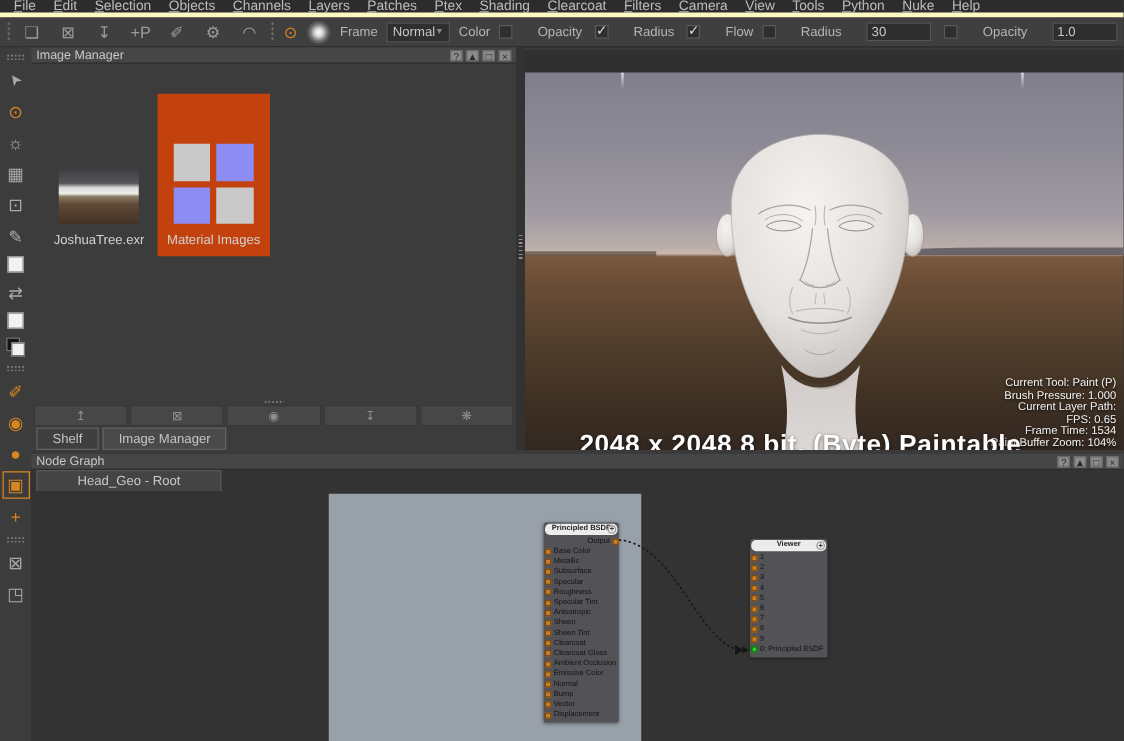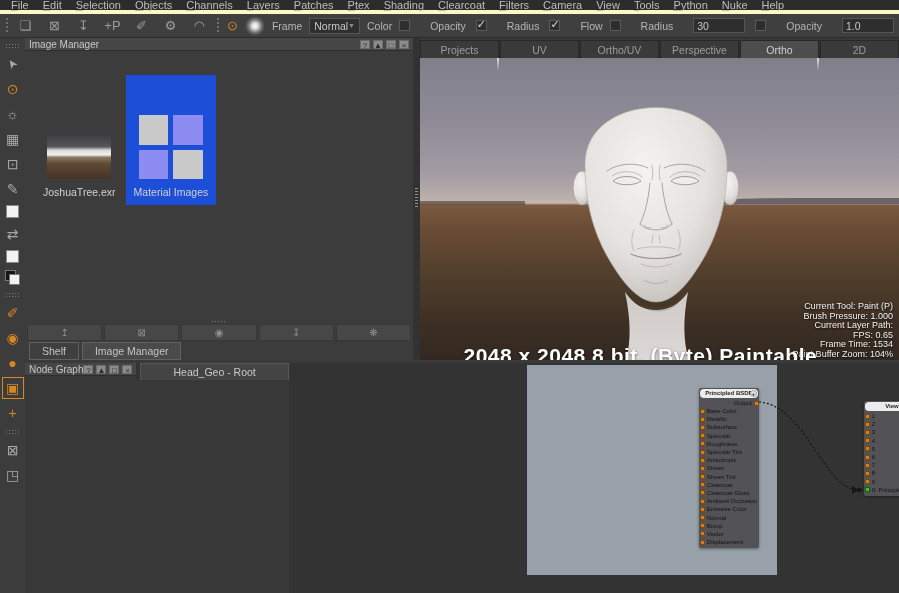--- a/index.html
+++ b/index.html
@@ -43,21 +43,21 @@
 
   
   .ptitle{height:13px;background:#464646;display:flex;align-items:center;justify-content:space-between;padding:0 4px;font-size:10px;color:#c8c8c8;border-bottom:1px solid #2d2d2d;flex:none;}
   .winbtns{display:flex;gap:3px;}
   .wbtn{font-size:8px;color:#2a2a2a;width:10px;height:9px;line-height:9px;text-align:center;background:#8b8b8b;border:1px solid #6a6a6a;padding:0;}
 
   
   #image-manager{position:absolute;left:25px;top:38px;width:388px;height:322px;background:#3c3c3c;display:flex;flex-direction:column;}
   .im-content{flex:1;display:flex;align-items:flex-end;gap:2px;padding:10px 10px;justify-content:flex-start;overflow:hidden;align-items:flex-start;}
   .im-item{display:flex;flex-direction:column;align-items:center;justify-content:flex-end;padding:7px 8px;gap:7px;height:130px;margin-top:14px;}
-  .im-item.selected{background:#1d4ed8;margin-top:14px;justify-content:flex-end;}
+  .im-item.selected{background:#c2410c;margin-top:14px;justify-content:flex-end;}
   .thumb.pano{width:64px;height:45px;background:linear-gradient(180deg,#3c3c40 0%,#55555a 28%,#d9d9d7 36%,#f1f0ec 46%,#8a7a63 52%,#5f4936 66%,#443326 100%);}
   .thumb.grid{width:64px;height:64px;display:grid;grid-template-columns:1fr 1fr;grid-template-rows:1fr 1fr;gap:5px;}
   .mt.gray{background:#c9c9c9;}
   .mt.purple{background:#8c8cf2;}
   .ilabel{font-size:10.5px;color:#d2d2d2;}
   .im-actions{height:17px;display:flex;gap:2px;padding:0 2px;position:relative;flex:none;}
   .im-actions::before{content:"";position:absolute;top:-4px;left:50%;width:16px;height:3px;transform:translateX(-50%);background-image:radial-gradient(#7a7a7a 0.8px,transparent 1px);background-size:3px 3px;}
   .act-btn{flex:1;background:#474747;border:1px solid #373737;color:#909090;font-size:10px;display:flex;align-items:center;justify-content:center;padding:0;}
   .im-tabs{height:19px;display:flex;align-items:stretch;padding:1px 0 0 4px;gap:3px;background:#3c3c3c;flex:none;}
   .btab{font-size:10.5px;color:#c4c4c4;background:#3f3f3f;border:1px solid #616161;padding:1px 12px;display:flex;align-items:center;}
@@ -75,21 +75,21 @@
   .canvas{position:absolute;top:18px;left:0;right:0;bottom:0;overflow:hidden;
     background:linear-gradient(180deg,#7f7f8b 0%,#8f8c97 22%,#a29ba3 38%,#bbafab 46.5%,#c8b7ae 48%,#7a5a40 48.8%,#6b4d36 56%,#53402d 70%,#3d2f23 88%,#332821 100%);}
   .streak{position:absolute;top:0;width:2px;height:13px;background:linear-gradient(rgba(255,255,255,.75),rgba(255,255,255,0));}
   .ridge-r{position:absolute;top:46.4%;right:0;width:37%;height:2%;background:#4e4a57;opacity:.75;border-radius:40% 0 0 0;}
   .ridge-l{position:absolute;top:47.4%;left:0;width:22%;height:1.2%;background:#5a4a3c;opacity:.7;}
   .headsvg{position:absolute;inset:0;width:100%;height:100%;}
   .hud{position:absolute;right:6px;bottom:1px;text-align:right;font-size:9px;line-height:9.5px;color:#f3f3f3;text-shadow:0 1px 2px rgba(0,0,0,.85);}
   .bigtxt{position:absolute;left:46%;transform:translateX(-50%);bottom:-8px;font-size:21px;font-weight:bold;color:#fdfdfd;text-shadow:0 1px 3px rgba(0,0,0,.6);white-space:nowrap;letter-spacing:.5px;}
 
   
-  #node-graph{position:absolute;left:25px;top:363px;right:0;bottom:0;background:#383838;display:flex;flex-direction:row;}
+  #node-graph{position:absolute;left:25px;top:363px;right:0;bottom:0;background:#383838;display:flex;flex-direction:column;}
   .ng-tabrow{height:17px;background:#333333;display:flex;padding-left:4px;flex:none;}
   .ngtab{background:#444444;border:1px solid #575757;border-bottom:none;font-size:10.5px;color:#c8c8c8;padding:1px 32px;display:flex;align-items:center;}
   .ng-canvas{flex:1;position:relative;background:#333333;overflow:hidden;}
   .lightrect{position:absolute;left:238px;top:2px;width:250px;height:210px;background:#98a1a9;}
   .wire{position:absolute;inset:0;width:100%;height:100%;pointer-events:none;}
   .node{position:absolute;background:#525257;border-radius:2px;box-shadow:0 1px 3px rgba(0,0,0,.4);padding-bottom:2px;}
   .node.bsdf{left:410px;top:25px;width:60px;}
   .node.viewer{left:575px;top:38px;width:62px;}
   .nhead{height:9px;background:#ececec;border-radius:4px;margin:1px;display:flex;align-items:center;justify-content:center;position:relative;font-size:6px;color:#1e1e1e;font-weight:bold;line-height:9px;}
   .nplus{position:absolute;right:1px;top:1px;width:7px;height:7px;border-radius:50%;background:#e6e6e6;color:#333;font-size:6px;line-height:6px;text-align:center;border:1px solid #9a9a9a;}
@@ -304,28 +304,20 @@
     <span class="btab">Shelf</span>
       <span class="btab active">Image Manager</span>
   </div>
 </div>
 
 <div class="vsplit">
     <span class="handle"></span>
   </div>
 
 <div id="viewport">
-  <div class="vtabs">
-    <span class="vtab">Projects</span>
-      <span class="vtab">UV</span>
-      <span class="vtab">Ortho/UV</span>
-      <span class="vtab">Perspective</span>
-      <span class="vtab active">Ortho</span>
-      <span class="vtab">2D</span>
-  </div>
   <div class="canvas">
     <span class="streak" style="left:77px"></span>
     <span class="streak" style="left:397px"></span>
     <span class="ridge-r"></span>
     <span class="ridge-l"></span>
     <svg class="headsvg" viewBox="0 0 479 302">
       <defs>
         <radialGradient id="hg" cx="42%" cy="32%" r="80%">
           <stop offset="0%" stop-color="#f5f3f1"></stop>
           <stop offset="55%" stop-color="#e4e1de"></stop>

